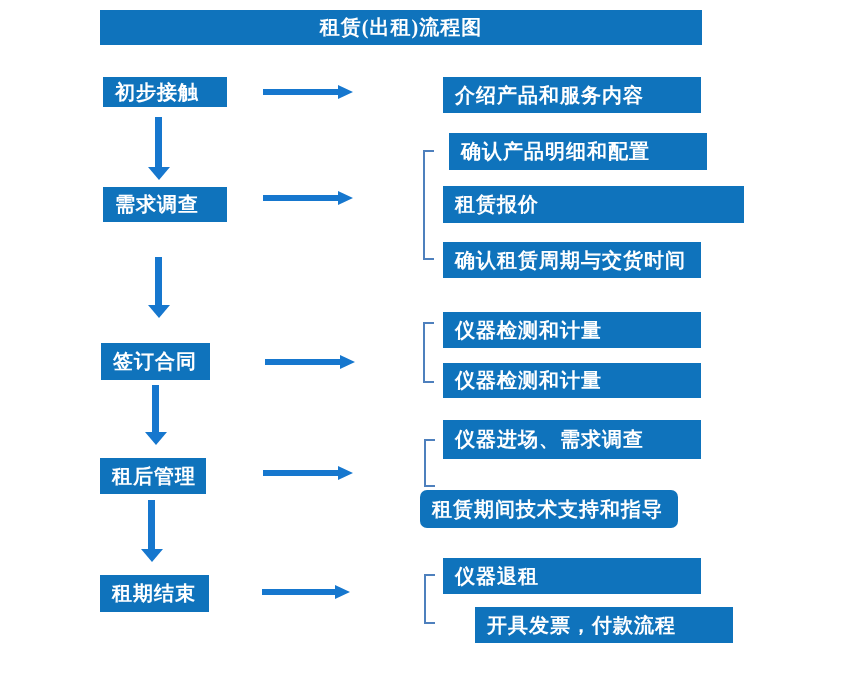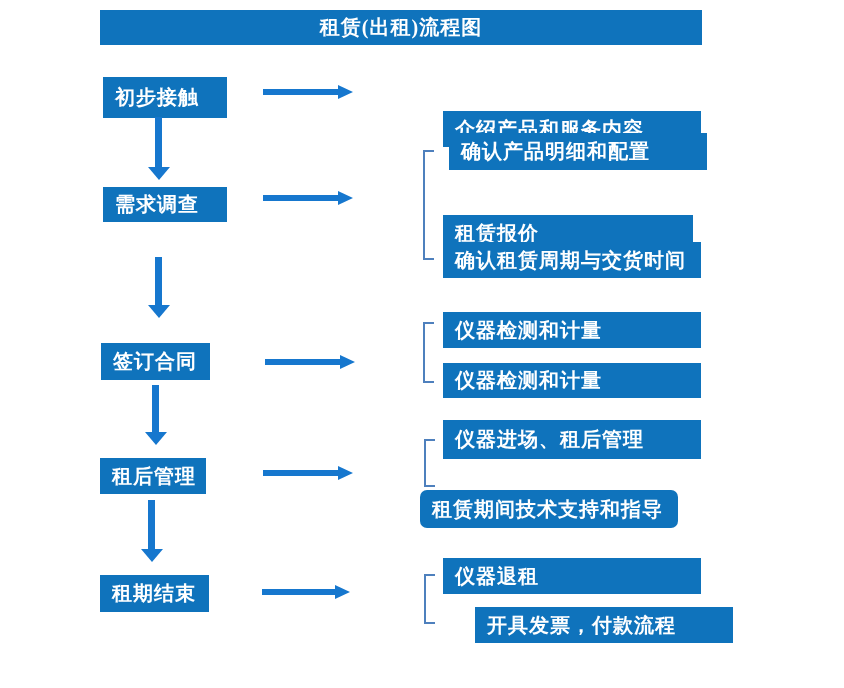--- a/index.html
+++ b/index.html
@@ -59,40 +59,40 @@
   .bracket::before { top:0; }
   .bracket::after { bottom:0; }
 </style>
 </head>
 <body>
 
 <div class="canvas">
 
   <div class="box titlebar" style="left:100px; top:10px; width:602px; height:35px;">租赁(出租)流程图</div>
 
-  <div class="box leftbox" style="left:103px; top:77px; width:124px; height:41px;">初步接触</div>
+  <div class="box leftbox" style="left:103px; top:77px; width:124px; height:30px;">初步接触</div>
   <div class="harrow" style="left:263px; top:85px; width:90px;">
     <div class="stem"></div>
     <div class="head"></div>
   </div>
-  <div class="box rightbox" style="left:443px; top:77px; width:258px; height:36px;margin-top:34px;">介绍产品和服务内容</div>
+  <div class="box rightbox" style="left:443px; top:77px; width:258px; height:36px;">介绍产品和服务内容</div>
 
   <div class="varrow" style="left:148px; top:117px; height:63px;">
     <div class="stem"></div>
     <div class="head"></div>
   </div>
 
   <div class="box leftbox" style="left:103px; top:187px; width:124px; height:35px;">需求调查</div>
   <div class="harrow" style="left:263px; top:191px; width:90px;">
     <div class="stem"></div>
     <div class="head"></div>
   </div>
   <div class="bracket" style="left:423px; top:150px; height:110px;"></div>
   <div class="box rightbox" style="left:443px; top:133px; width:258px; height:37px;margin-left:6px;">确认产品明细和配置</div>
-  <div class="box rightbox" style="left:443px; top:186px; width:250px; height:37px;margin-top:29px;">租赁报价</div>
+  <div class="box rightbox" style="left:443px; top:186px; width:301px; height:37px;">租赁报价</div>
   <div class="box rightbox" style="left:443px; top:242px; width:258px; height:36px;">确认租赁周期与交货时间</div>
 
   <div class="varrow" style="left:148px; top:257px; height:61px;">
     <div class="stem"></div>
     <div class="head"></div>
   </div>
 
   <div class="box leftbox" style="left:101px; top:343px; width:109px; height:37px;">签订合同</div>
   <div class="harrow" style="left:265px; top:355px; width:90px;">
     <div class="stem"></div>
@@ -106,21 +106,21 @@
     <div class="stem"></div>
     <div class="head"></div>
   </div>
 
   <div class="box leftbox" style="left:100px; top:458px; width:106px; height:36px;">租后管理</div>
   <div class="harrow" style="left:263px; top:466px; width:90px;">
     <div class="stem"></div>
     <div class="head"></div>
   </div>
   <div class="bracket" style="left:424px; top:439px; height:48px;"></div>
-  <div class="box rightbox" style="left:443px; top:420px; width:258px; height:39px;">仪器进场、租后管理</div>
+  <div class="box rightbox" style="left:443px; top:420px; width:258px; height:39px;">仪器进场、需求调查</div>
   <div class="box rightbox" style="left:420px; top:490px; width:258px; height:38px;border-radius:7px;">租赁期间技术支持和指导</div>
 
   <div class="varrow" style="left:141px; top:500px; height:62px;">
     <div class="stem"></div>
     <div class="head"></div>
   </div>
 
   <div class="box leftbox" style="left:100px; top:575px; width:109px; height:37px;">租期结束</div>
   <div class="harrow" style="left:262px; top:585px; width:88px;">
     <div class="stem"></div>

